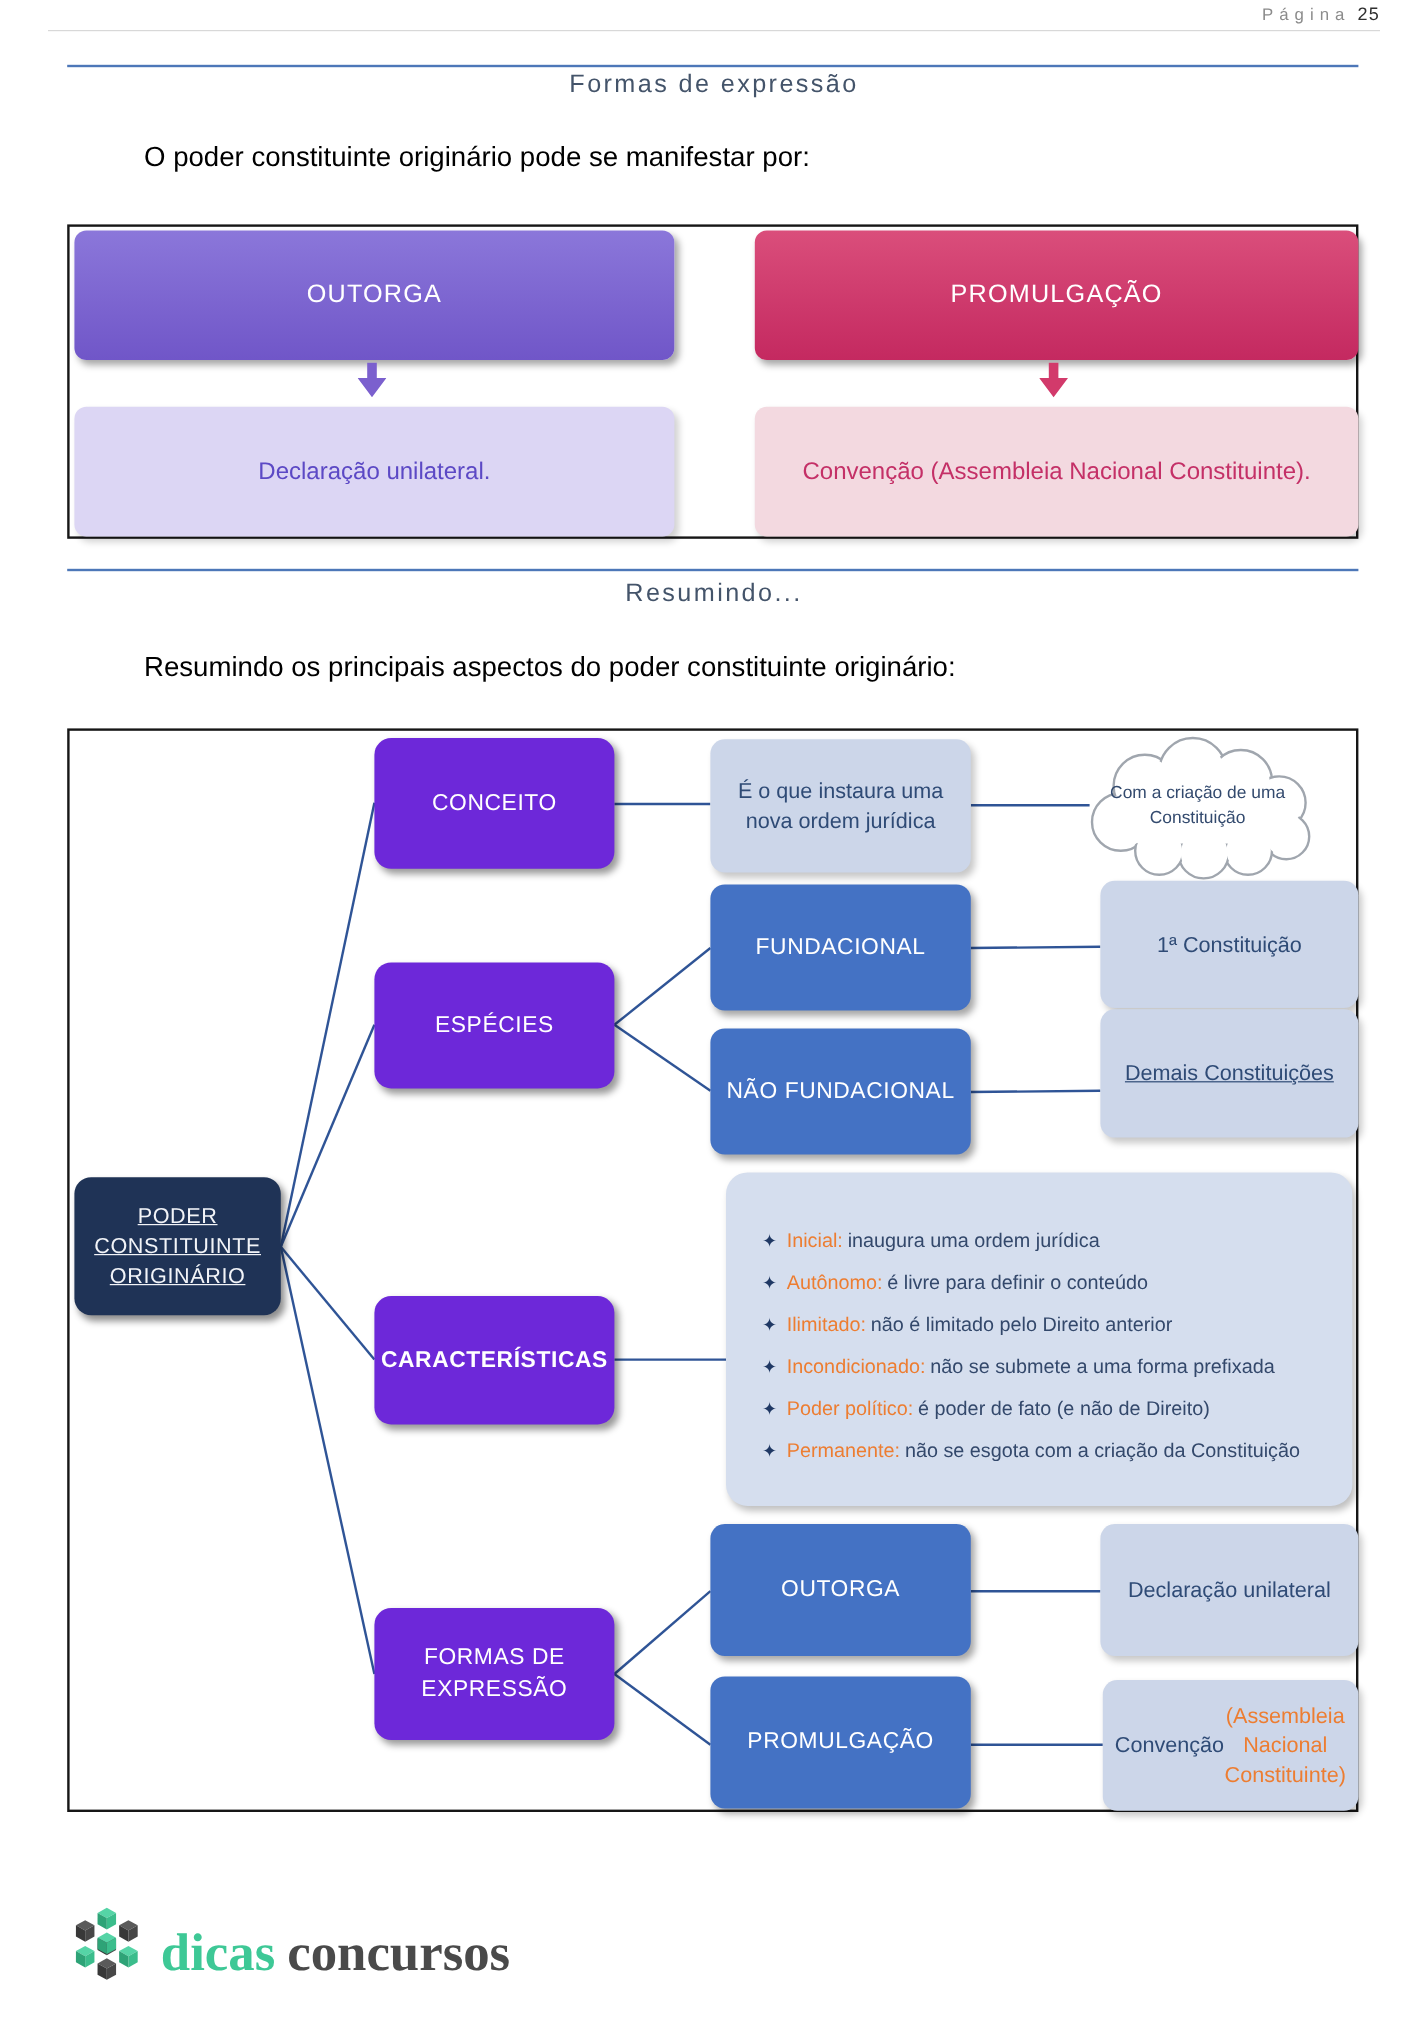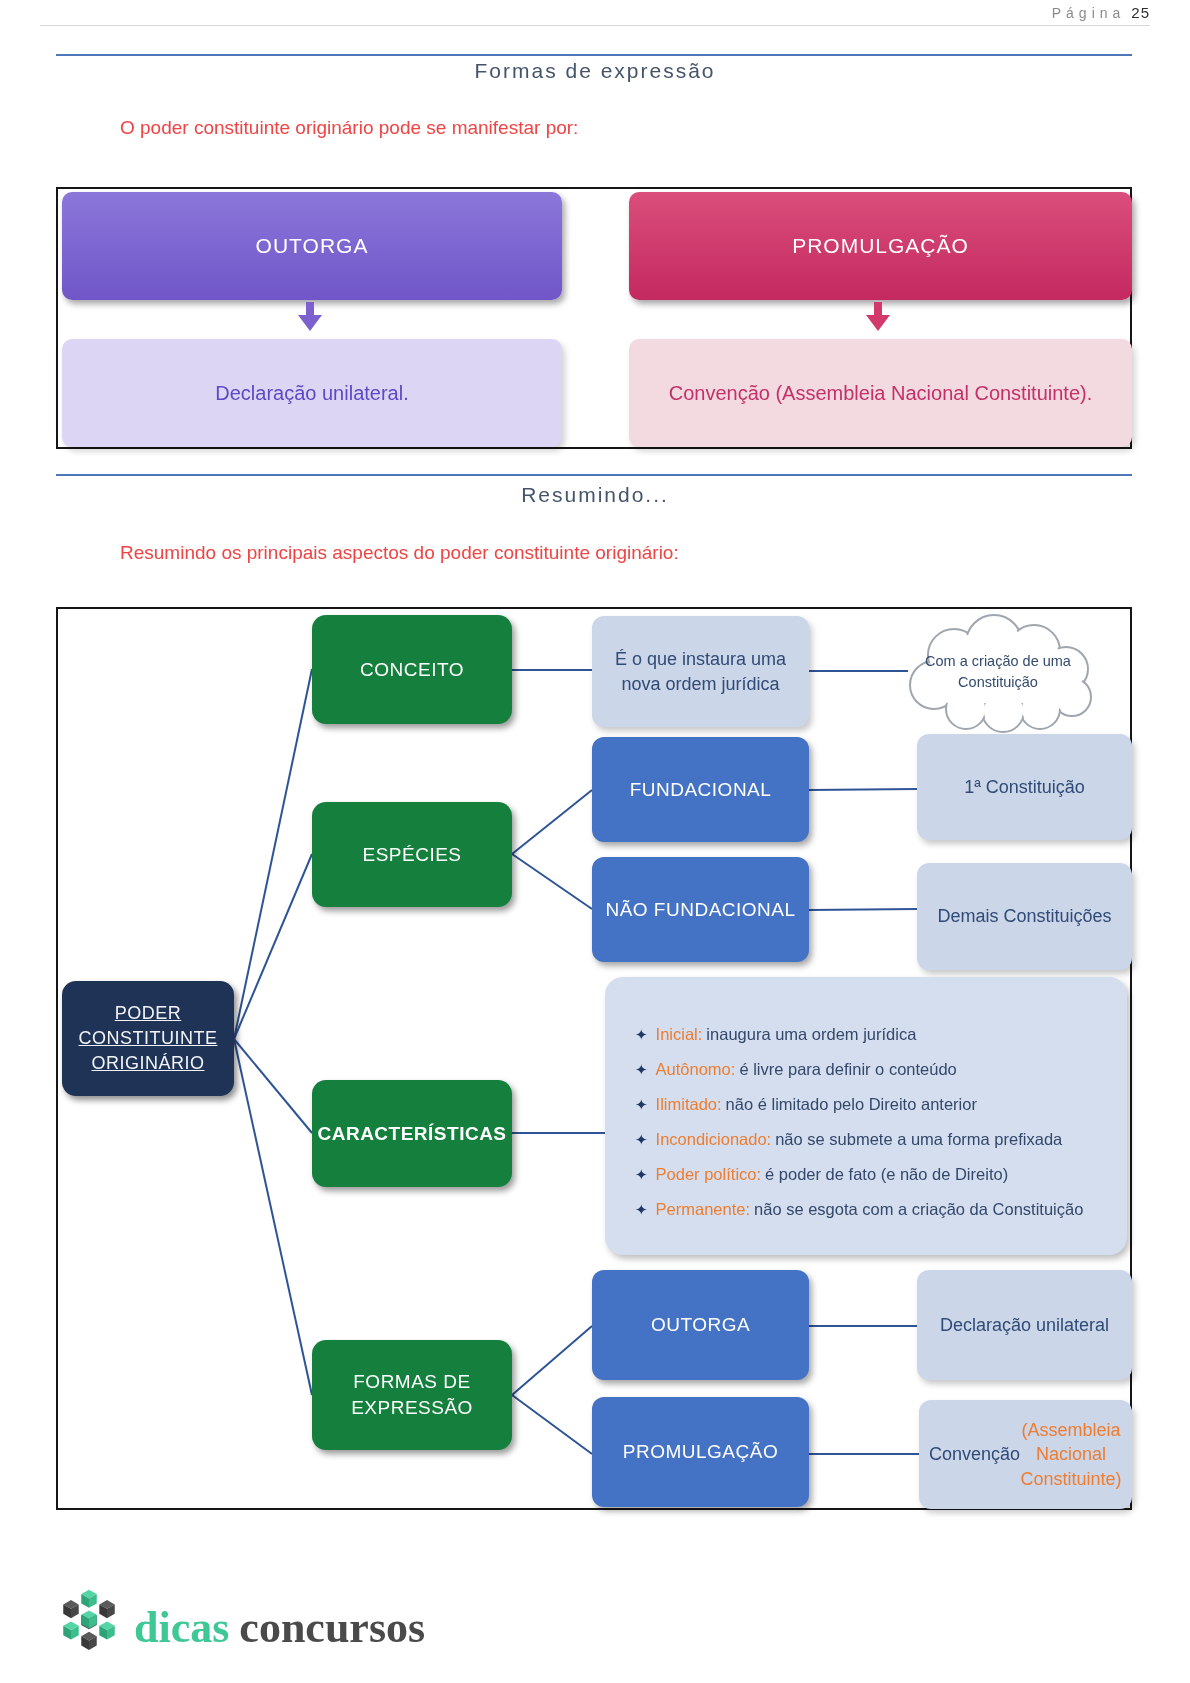--- a/index.html
+++ b/index.html
@@ -7,38 +7,38 @@
         font-family:"Liberation Sans",sans-serif;color:#1b1b1b;}
 
   
   .pagehead{position:absolute;top:4px;right:40px;font-size:14px;color:#8b8b8b;letter-spacing:5px;}
   .pagehead .num{color:#2f2f2f;letter-spacing:1px;margin-left:6px;font-size:15px;}
   .hd-divider{position:absolute;top:25px;left:40px;right:40px;height:1px;background:#d8d8d8;}
   .rule{position:absolute;left:56px;width:1076px;height:2px;background:#4d77b8;}
 
   .sec-title{position:absolute;left:0;width:100%;text-align:center;color:#44546a;
              font-size:21px;letter-spacing:2px;}
-  .intro{position:absolute;left:120px;font-size:19px;color:#ef4444;}
+  .intro{position:absolute;left:120px;font-size:23px;color:#000000;}
 
   
   .frame{position:absolute;left:56px;width:1076px;border:2px solid #161616;background:#fff;box-sizing:border-box;}
 
   
   .hdrbox{position:absolute;border-radius:10px;display:flex;align-items:center;justify-content:center;
           color:#fff;font-size:21px;letter-spacing:1px;box-shadow:3px 4px 6px rgba(0,0,0,.35);}
   .hdr-purple{background:linear-gradient(180deg,#8b77da 0%,#7056c8 100%);}
   .hdr-pink{background:linear-gradient(180deg,#da4e7b 0%,#c42960 100%);}
   .subbox{position:absolute;border-radius:10px;display:flex;align-items:center;justify-content:center;
           font-size:20px;box-shadow:3px 4px 6px rgba(0,0,0,.18);}
   .sub-purple{background:#dcd6f4;color:#5c49c5;}
   .sub-pink{background:#f3d9e0;color:#c43067;}
   .downarrow{position:absolute;width:24px;height:30px;}
 
   
-  .navybox{position:absolute;background:#15803d;border-radius:14px;color:#fff;
+  .navybox{position:absolute;background:#6d28d9;border-radius:14px;color:#fff;
            display:flex;align-items:center;justify-content:center;text-align:center;
            font-size:19px;letter-spacing:.5px;box-shadow:3px 4px 6px rgba(0,0,0,.4);line-height:1.35;}
   .rootbox{position:absolute;background:#1f3356;border-radius:14px;color:#f2f4f8;
            display:flex;align-items:center;justify-content:center;text-align:center;
            font-size:18px;letter-spacing:.5px;box-shadow:3px 4px 6px rgba(0,0,0,.45);line-height:1.4;padding:6px;box-sizing:border-box;}
   .midbox{position:absolute;background:#4472c4;border-radius:12px;color:#fff;
           display:flex;align-items:center;justify-content:center;text-align:center;
           font-size:19px;letter-spacing:.5px;box-shadow:3px 4px 6px rgba(0,0,0,.35);line-height:1.35;}
   .litebox{position:absolute;background:#ccd6e9;border-radius:12px;color:#2f4b76;
            display:flex;align-items:center;justify-content:center;text-align:center;
@@ -149,21 +149,21 @@
           <circle cx="113" cy="102" r="19"></circle>
         <circle cx="76" cy="100" r="18"></circle>
         <rect x="42" y="42" width="132" height="52" rx="20"></rect>
       </g>
     </svg>
     <div class="cloudtext" style="left:852px;top:42px;width:176px;">Com a criação de uma Constituição</div>
 
     <div class="midbox" style="left:534px;top:128px;width:217px;height:105px;">FUNDACIONAL</div>
     <div class="midbox" style="left:534px;top:248px;width:217px;height:105px;">NÃO FUNDACIONAL</div>
     <div class="litebox" style="left:859px;top:125px;width:215px;height:106px;">1ª Constituição</div>
-    <div class="litebox" style="left:859px;top:254px;width:215px;height:107px;">Demais Constituições</div>
+    <div class="litebox" style="left:859px;top:232px;width:215px;height:107px;text-decoration:underline;">Demais Constituições</div>
 
     <div class="panel" style="left:547px;top:368px;width:522px;height:278px;">
       <div class="char-row"><span class="char-bullet">✦</span><span class="char-term">Inicial:</span><span class="char-desc">inaugura uma ordem jurídica</span></div>
       <div class="char-row"><span class="char-bullet">✦</span><span class="char-term">Autônomo:</span><span class="char-desc">é livre para definir o conteúdo</span></div>
       <div class="char-row"><span class="char-bullet">✦</span><span class="char-term">Ilimitado:</span><span class="char-desc">não é limitado pelo Direito anterior</span></div>
       <div class="char-row"><span class="char-bullet">✦</span><span class="char-term">Incondicionado:</span><span class="char-desc">não se submete a uma forma prefixada</span></div>
       <div class="char-row"><span class="char-bullet">✦</span><span class="char-term">Poder político:</span><span class="char-desc">é poder de fato (e não de Direito)</span></div>
       <div class="char-row"><span class="char-bullet">✦</span><span class="char-term">Permanente:</span><span class="char-desc">não se esgota com a criação da Constituição</span></div>
     </div>
 

